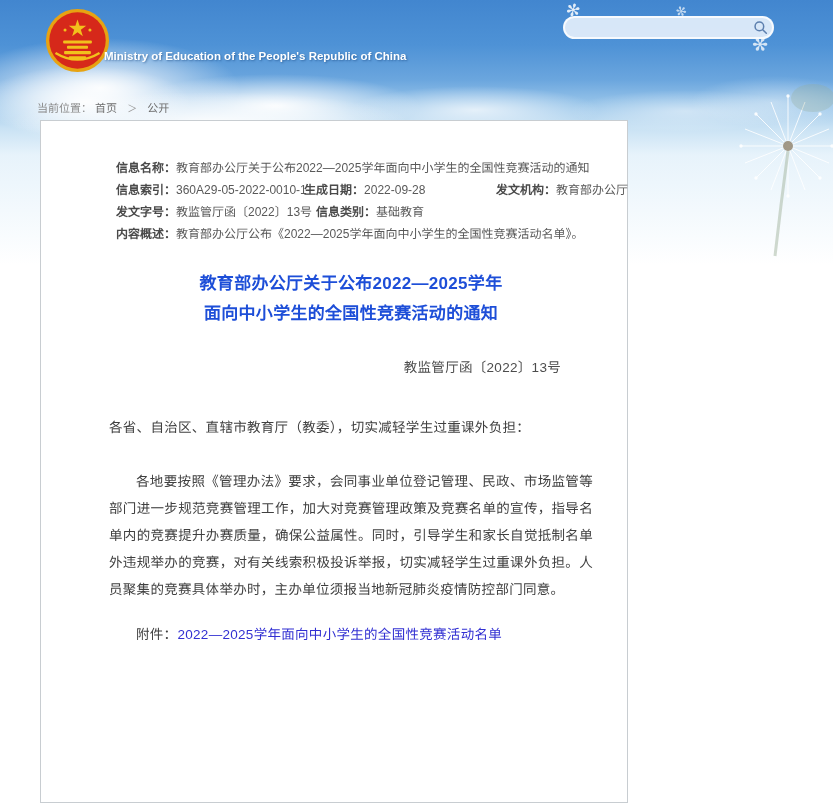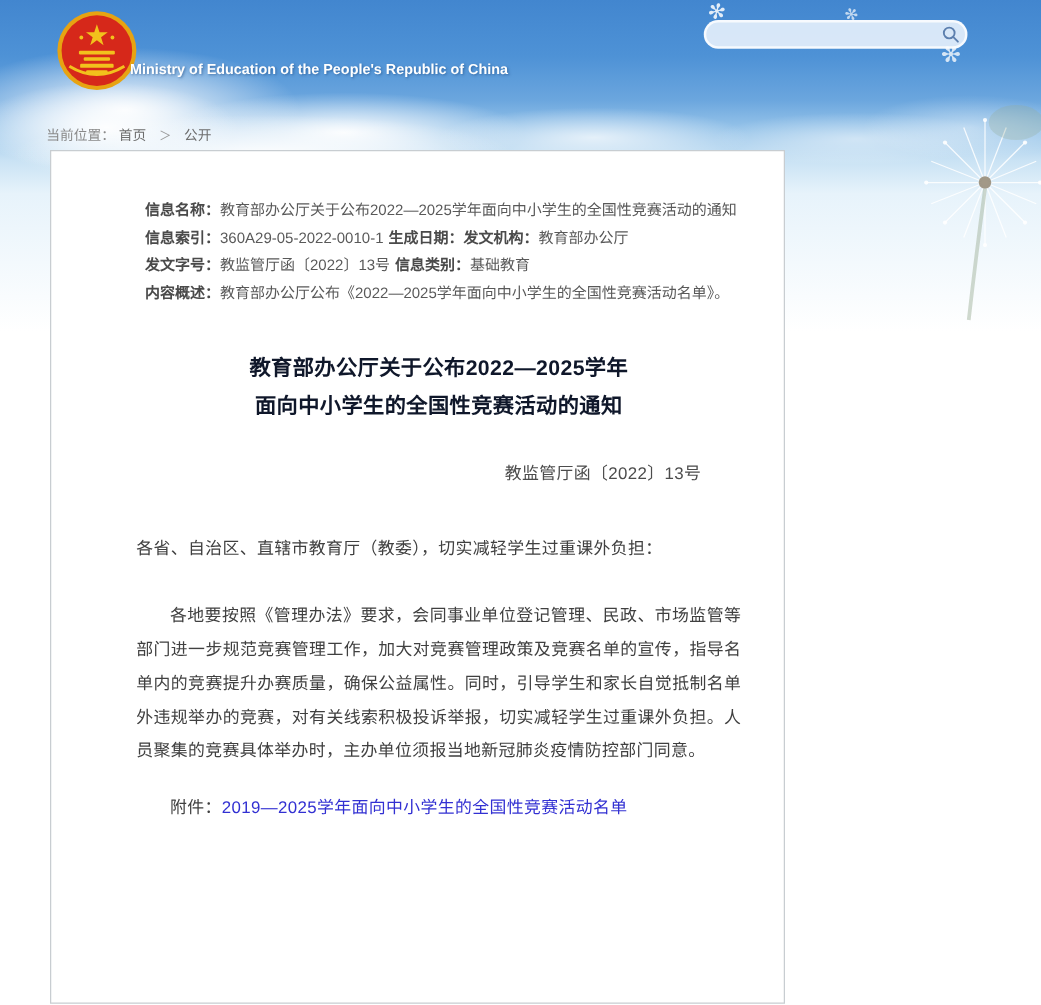--- a/index.html
+++ b/index.html
@@ -50,21 +50,21 @@
 
   .meta{padding:36px 28px 0 75px;font-size:12px;line-height:22px;color:#595959;}
   .meta-row{display:flex;flex-wrap:nowrap;white-space:nowrap;}
   .m-label{font-weight:bold;color:#4a4a4a;flex-shrink:0;}
   .m-val{color:#595959;}
   .m-val-index{display:inline-block;min-width:124px;margin-right:4px;}
   .m-val-date{display:inline-block;min-width:128px;margin-right:4px;}
   .m-val-docno{display:inline-block;min-width:124px;margin-right:4px;}
 
   .article{padding:0 34px 0 68px;color:#404040;font-size:13.5px;line-height:27px;letter-spacing:.3px;}
-  .doc-title{margin-top:35px;text-align:center;font-size:17px;font-weight:bold;color:#0f172a;line-height:30px;}
+  .doc-title{margin-top:24px;text-align:center;font-size:17px;font-weight:bold;color:#1d4ed8;line-height:30px;}
   .doc-number{margin-top:25px;text-align:right;padding-right:32px;color:#4c4c4c;}
   .salutation{margin-top:33px;}
   .para{margin:27px 0 0 0;text-indent:2em;text-align:justify;}
   .attachment{margin-top:18px;text-indent:2em;}
   .attachment a{color:#3230d2;text-decoration:none;}
 </style>
 </head>
 <body>
 
 <div class="page">
@@ -152,20 +152,21 @@
 
     <div class="meta">
       <div class="meta-row">
         <span class="m-label">信息名称：</span>
         <span class="m-val">教育部办公厅关于公布2022—2025学年面向中小学生的全国性竞赛活动的通知</span>
       </div>
       <div class="meta-row">
         <span class="m-label">信息索引：</span>
         <span class="m-val m-val-index">360A29-05-2022-0010-1</span>
         <span class="m-label">生成日期：</span>
+        <span class="m-val m-val-date">2022-09-28</span>
         <span class="m-label">发文机构：</span>
         <span class="m-val">教育部办公厅</span>
       </div>
       <div class="meta-row">
         <span class="m-label">发文字号：</span>
         <span class="m-val m-val-docno">教监管厅函〔2022〕13号</span>
         <span class="m-label">信息类别：</span>
         <span class="m-val">基础教育</span>
       </div>
       <div class="meta-row">
@@ -180,19 +181,19 @@
         <div>面向中小学生的全国性竞赛活动的通知</div>
       </div>
 
       <div class="doc-number">教监管厅函〔2022〕13号</div>
 
       <div class="salutation">各省、自治区、直辖市教育厅（教委），切实减轻学生过重课外负担：</div>
 
       <p class="para">各地要按照《管理办法》要求，会同事业单位登记管理、民政、市场监管等部门进一步规范竞赛管理工作，加大对竞赛管理政策及竞赛名单的宣传，指导名单内的竞赛提升办赛质量，确保公益属性。同时，引导学生和家长自觉抵制名单外违规举办的竞赛，对有关线索积极投诉举报，切实减轻学生过重课外负担。人员聚集的竞赛具体举办时，主办单位须报当地新冠肺炎疫情防控部门同意。</p>
 
       <div class="attachment">
-        <span>附件：</span><a href="#">2019—2025学年面向中小学生的全国性竞赛活动名单</a>
+        <span>附件：</span><a href="#">2022—2025学年面向中小学生的全国性竞赛活动名单</a>
       </div>
 
     </div>
 
   </div>
 </div>
 
 </body></html>

